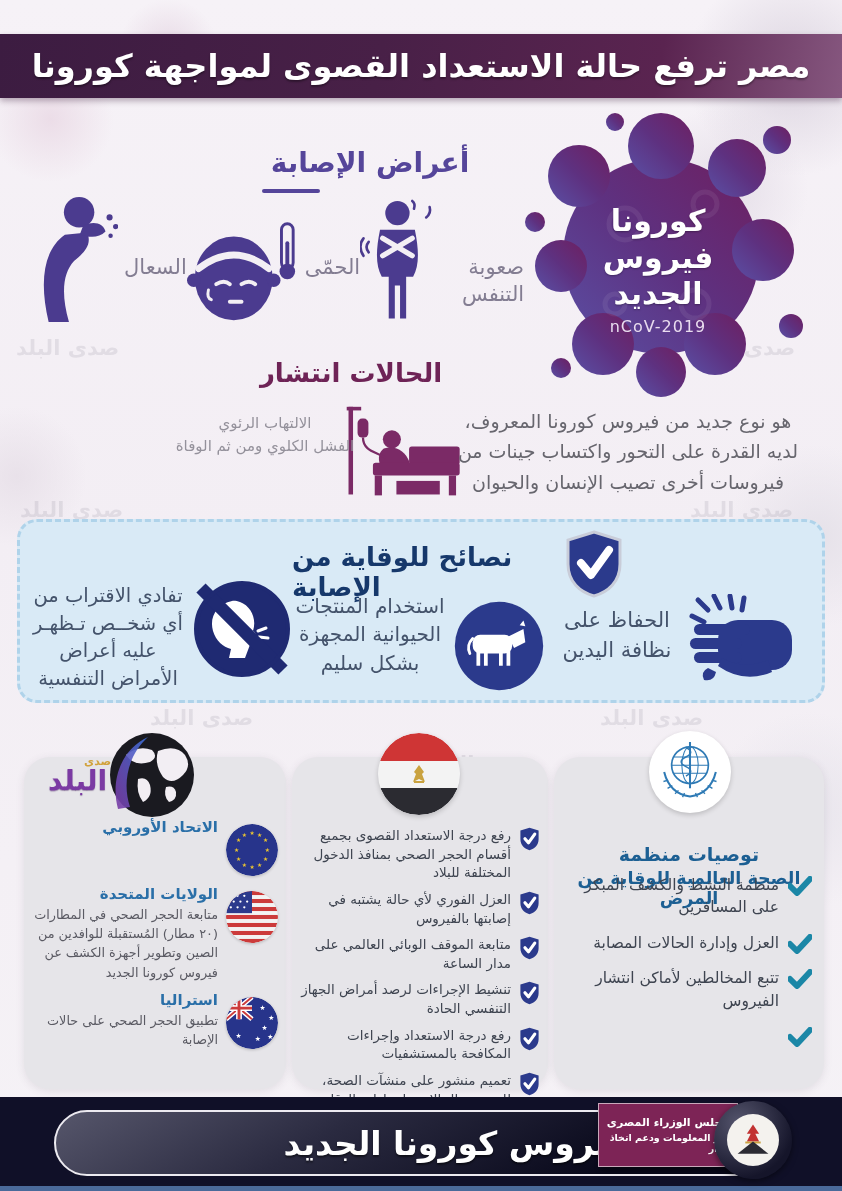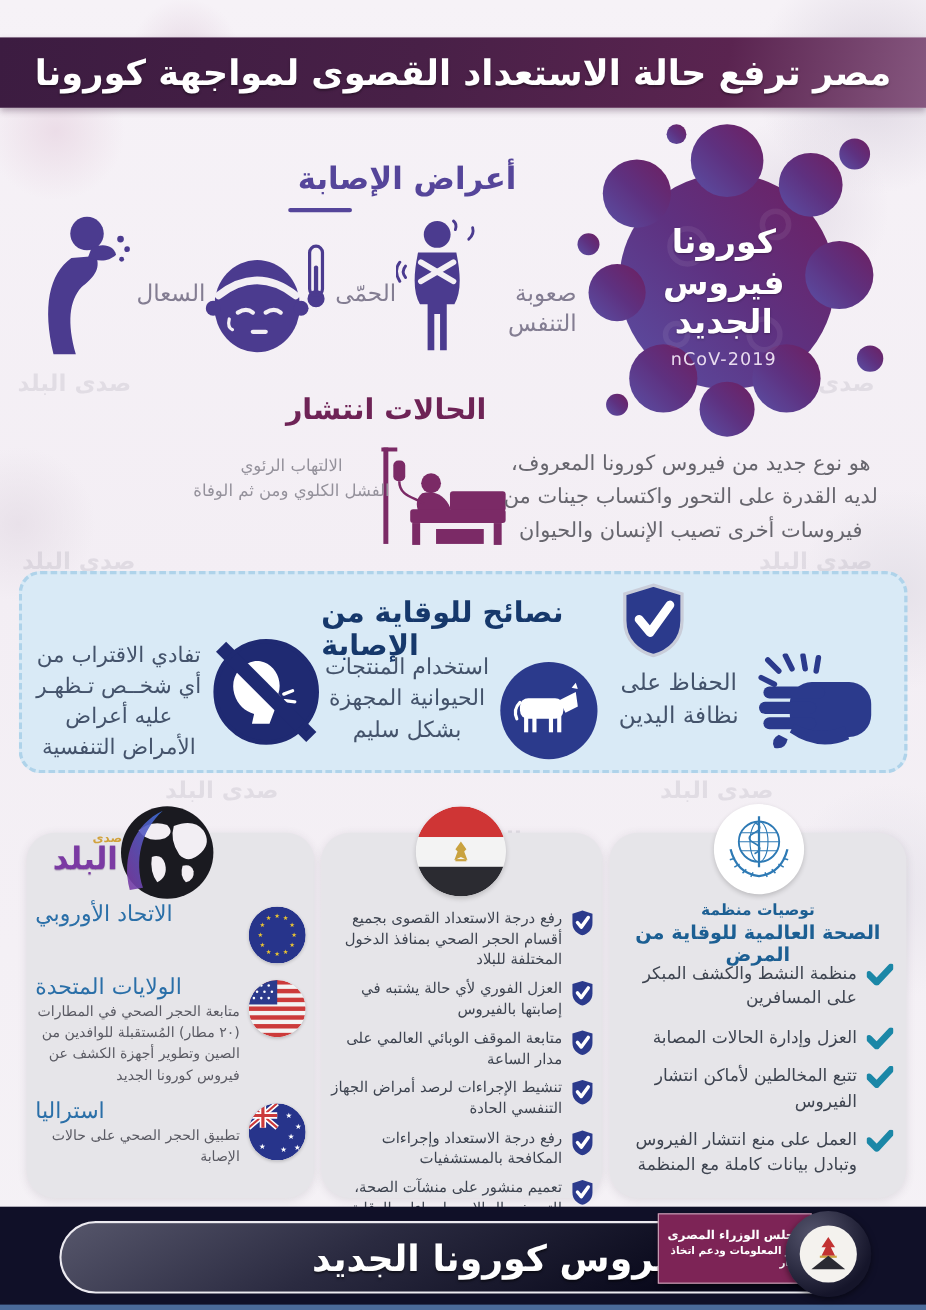--- a/index.html
+++ b/index.html
@@ -63,37 +63,37 @@
   .card.right{ left:554px; width:270px; }
   .toplogo { position:absolute; border-radius:50%; overflow:hidden; box-shadow:0 2px 5px rgba(0,0,0,.18); }
   .who-logo { left:649px; top:731px; width:82px; height:82px; background:#fff; display:flex; align-items:center; justify-content:center; }
   .eg-flag  { left:378px; top:733px; width:82px; height:82px; }
   .globe    { left:108px; top:731px; width:88px; height:88px; background:transparent; box-shadow:none; overflow:visible; }
   .balad-logo { position:absolute; left:48px; top:764px; direction:rtl; z-index:5; }
   .balad-logo .b1 { font-size:28px; font-weight:bold; color:#7b3aa3; text-shadow:0 1px 1px rgba(60,20,90,.4); }
   .balad-logo .b2 { position:absolute; right:-4px; top:-9px; font-size:11px; color:#d1a23c; font-weight:bold; }
 
   .who-title { position:absolute; left:564px; top:820px; width:250px; text-align:center; color:#1c5f93; font-weight:bold; direction:rtl; }
-  .who-title .t1 { font-size:14px; }
+  .who-title .t1 { font-size:19px;margin-top:23px; }
   .who-title .t2 { font-size:17.5px; margin-top:3px; }
   .who-items { position:absolute; left:566px; top:874px; width:246px; display:flex; flex-direction:column; gap:13px; direction:rtl; }
   .who-item { display:flex; gap:9px; align-items:flex-start; }
   .who-item .txt { font-size:15.5px; color:#3e4450; text-align:right; line-height:1.45; }
   .who-item svg { flex:0 0 auto; margin-top:2px; }
 
   .eg-items { position:absolute; left:300px; top:826px; width:240px; display:flex; flex-direction:column; gap:8px; direction:rtl; }
   .eg-item { display:flex; gap:8px; align-items:flex-start; }
   .eg-item .txt { font-size:13.5px; color:#3e4450; text-align:right; line-height:1.38; }
   .eg-item svg { flex:0 0 auto; margin-top:1px; }
 
   .country-rows { position:absolute; left:32px; top:818px; width:246px; display:flex; flex-direction:column; gap:9px; direction:rtl; }
   .country-row { display:flex; gap:8px; align-items:flex-start; }
   .country-flag { flex:0 0 auto; width:52px; height:52px; border-radius:50%; overflow:hidden; box-shadow:0 1px 3px rgba(0,0,0,.2); margin-top:6px; }
   .country-body { flex:1; }
-  .country-title { font-size:20px; font-weight:normal; color:#2a6fa8; text-align:left; margin-bottom:2px; }
+  .country-title { font-size:15px; font-weight:bold; color:#2a6fa8; text-align:right; margin-bottom:2px; }
   .country-text { font-size:12.8px; color:#5a5a63; text-align:right; line-height:1.5; }
 
   
   .footer { position:absolute; left:0; top:1097px; width:842px; height:94px; background:#101028; }
   .footer-strip { position:absolute; left:0; bottom:0; width:842px; height:5px; background:#4a6a9a; }
   .pill { position:absolute; left:54px; top:1110px; width:716px; height:66px; border:2px solid #eceaf0; border-radius:36px;
     background:linear-gradient(150deg,#56566b 0%, #2a2a40 38%, #08081a 80%); display:flex; align-items:center; justify-content:center; }
   .pill-title { color:#fff; font-size:33px; font-weight:bold; direction:rtl; padding-left:90px; text-shadow:0 2px 2px rgba(0,0,0,.5); }
   .plate { position:absolute; left:598px; top:1103px; width:140px; height:64px; background:#7d2456; border:1px solid #c9a8bb;
     box-shadow:2px 3px 5px rgba(0,0,0,.45); display:flex; flex-direction:column; align-items:center; justify-content:center; direction:rtl; z-index:3; }
@@ -350,21 +350,20 @@
     <div class="who-item">
       <svg width="24" height="20" viewBox="0 0 24 20">
           <path d="M2 10 L9 17 L22 3" stroke="#1b87a7" stroke-width="6" fill="none" stroke-linecap="round" stroke-linejoin="round"></path>
         </svg>
       <div class="txt">تتبع المخالطين لأماكن انتشار الفيروس</div>
     </div>
     <div class="who-item">
       <svg width="24" height="20" viewBox="0 0 24 20">
           <path d="M2 10 L9 17 L22 3" stroke="#1b87a7" stroke-width="6" fill="none" stroke-linecap="round" stroke-linejoin="round"></path>
         </svg>
-      <div class="txt">العمل على منع انتشار الفيروس وتبادل بيانات كاملة مع المنظمة</div>
     </div>
   </div>
 
   <div class="toplogo eg-flag">
     <svg width="82" height="82" viewBox="0 0 82 82">
       <defs>
           <clipPath id="egc">
             <circle cx="41" cy="41" r="41"></circle>
           </clipPath>
         </defs>

